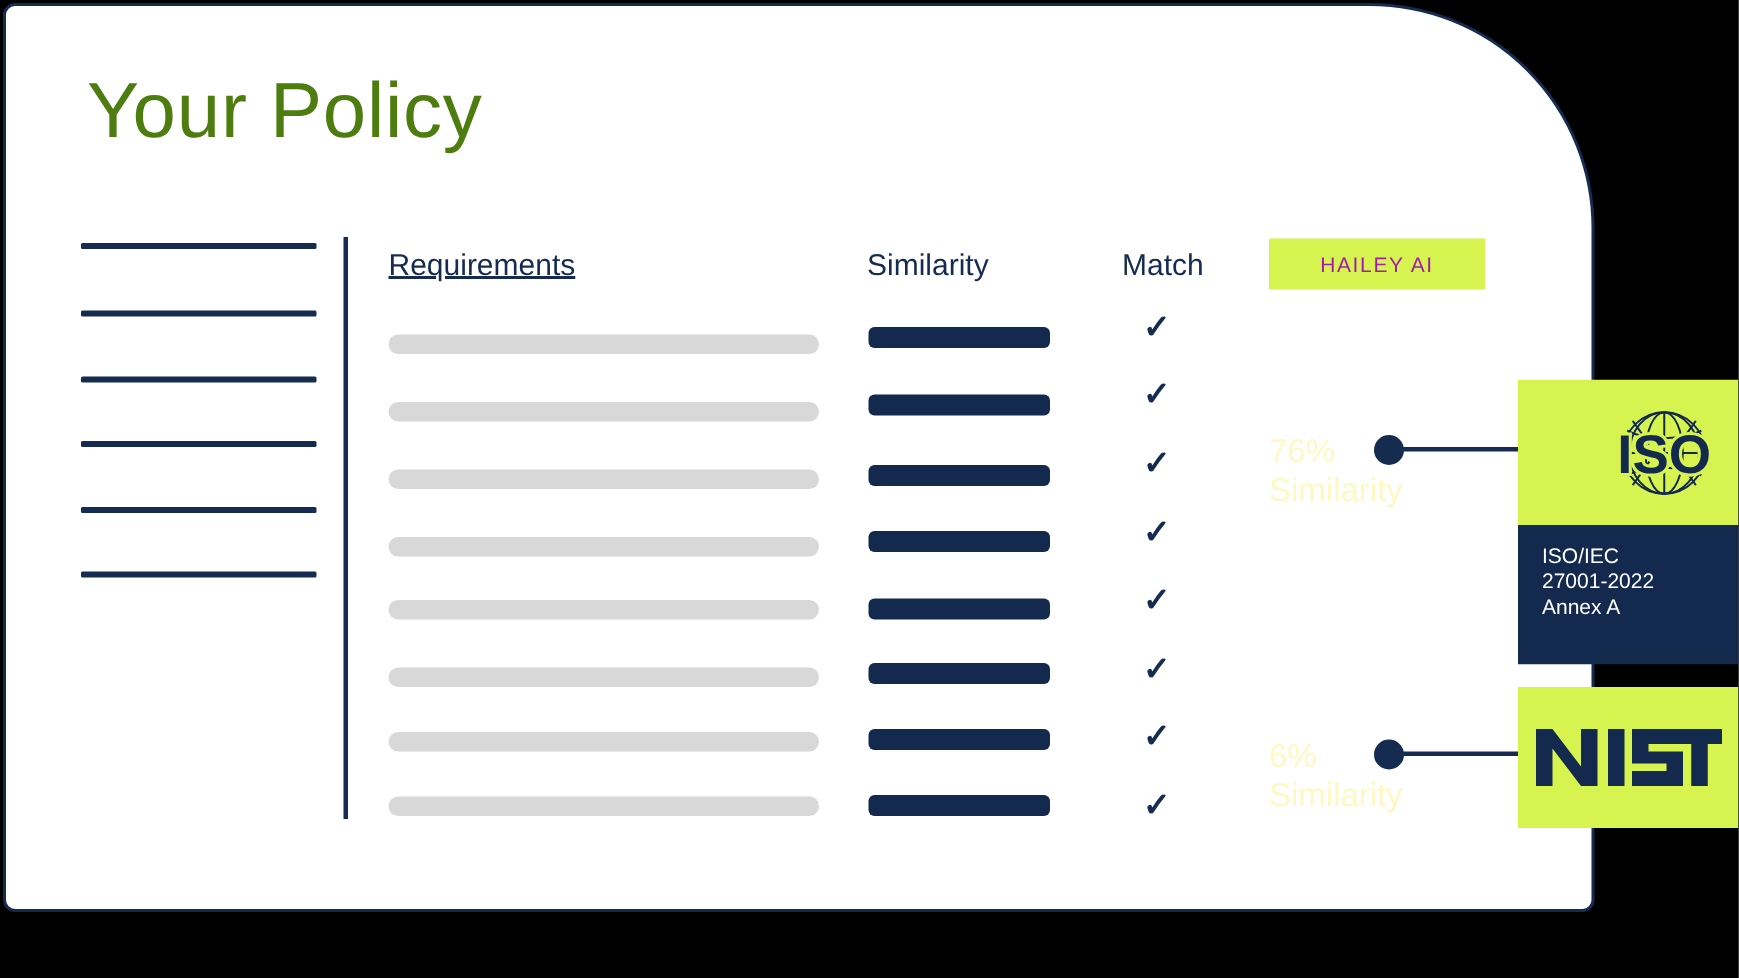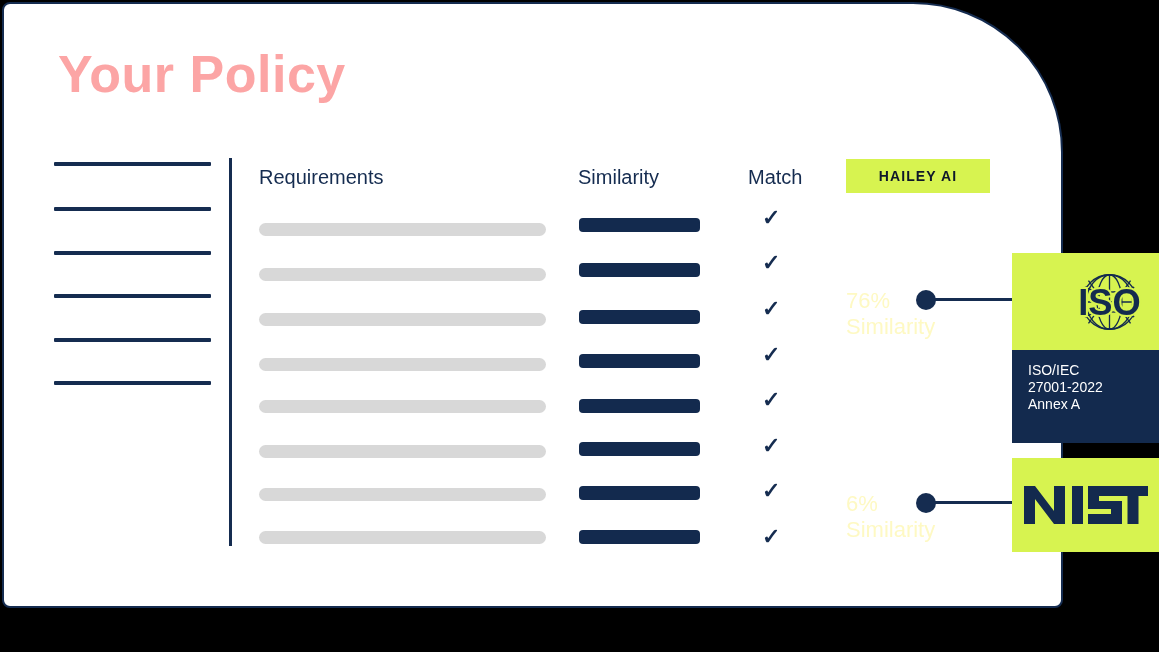--- a/index.html
+++ b/index.html
@@ -27,22 +27,22 @@
     border-radius: 8px 150px 8px 8px;
     box-sizing: border-box;
   }
 
   
   #page-title {
     position: absolute;
     left: 58px;
     top: 48px;
     font-size: 52px;
-    font-weight: 700;
-    color: #fca5a5;
+    font-weight: 400;
+    color: #4d7c0f;
     letter-spacing: 0.5px;
     line-height: 1;
     white-space: nowrap;
   }
 
   
   #doc-outline {
     position: absolute;
     left: 54px;
     top: 158px;
@@ -61,41 +61,41 @@
   }
 
   
   .col-header {
     position: absolute;
     font-size: 20px;
     color: #152c50;
     font-weight: 400;
     white-space: nowrap;
   }
-  #header-requirements { left: 259px; top: 166px; }
+  #header-requirements { left: 259px; top: 166px; text-decoration: underline; }
   #header-similarity   { left: 578px; top: 166px; }
   #header-match        { left: 748px; top: 166px; }
 
   
   #hailey-badge {
     position: absolute;
     left: 846px;
     top: 159px;
     width: 144px;
     height: 34px;
     background: #d7f350;
     display: flex;
     align-items: center;
     justify-content: center;
   }
   #hailey-badge-label {
     font-size: 14px;
-    font-weight: 700;
+    font-weight: 400;
     letter-spacing: 1.1px;
-    color: #0f172a;
+    color: #a21caf;
   }
 
   
   #rows { position: absolute; left: 0; top: 0; width: 100%; height: 100%; }
   .row { position: absolute; left: 0; width: 100%; height: 30px; }
   .req-bar {
     position: absolute;
     left: 259px;
     width: 287px;
     height: 13px;

